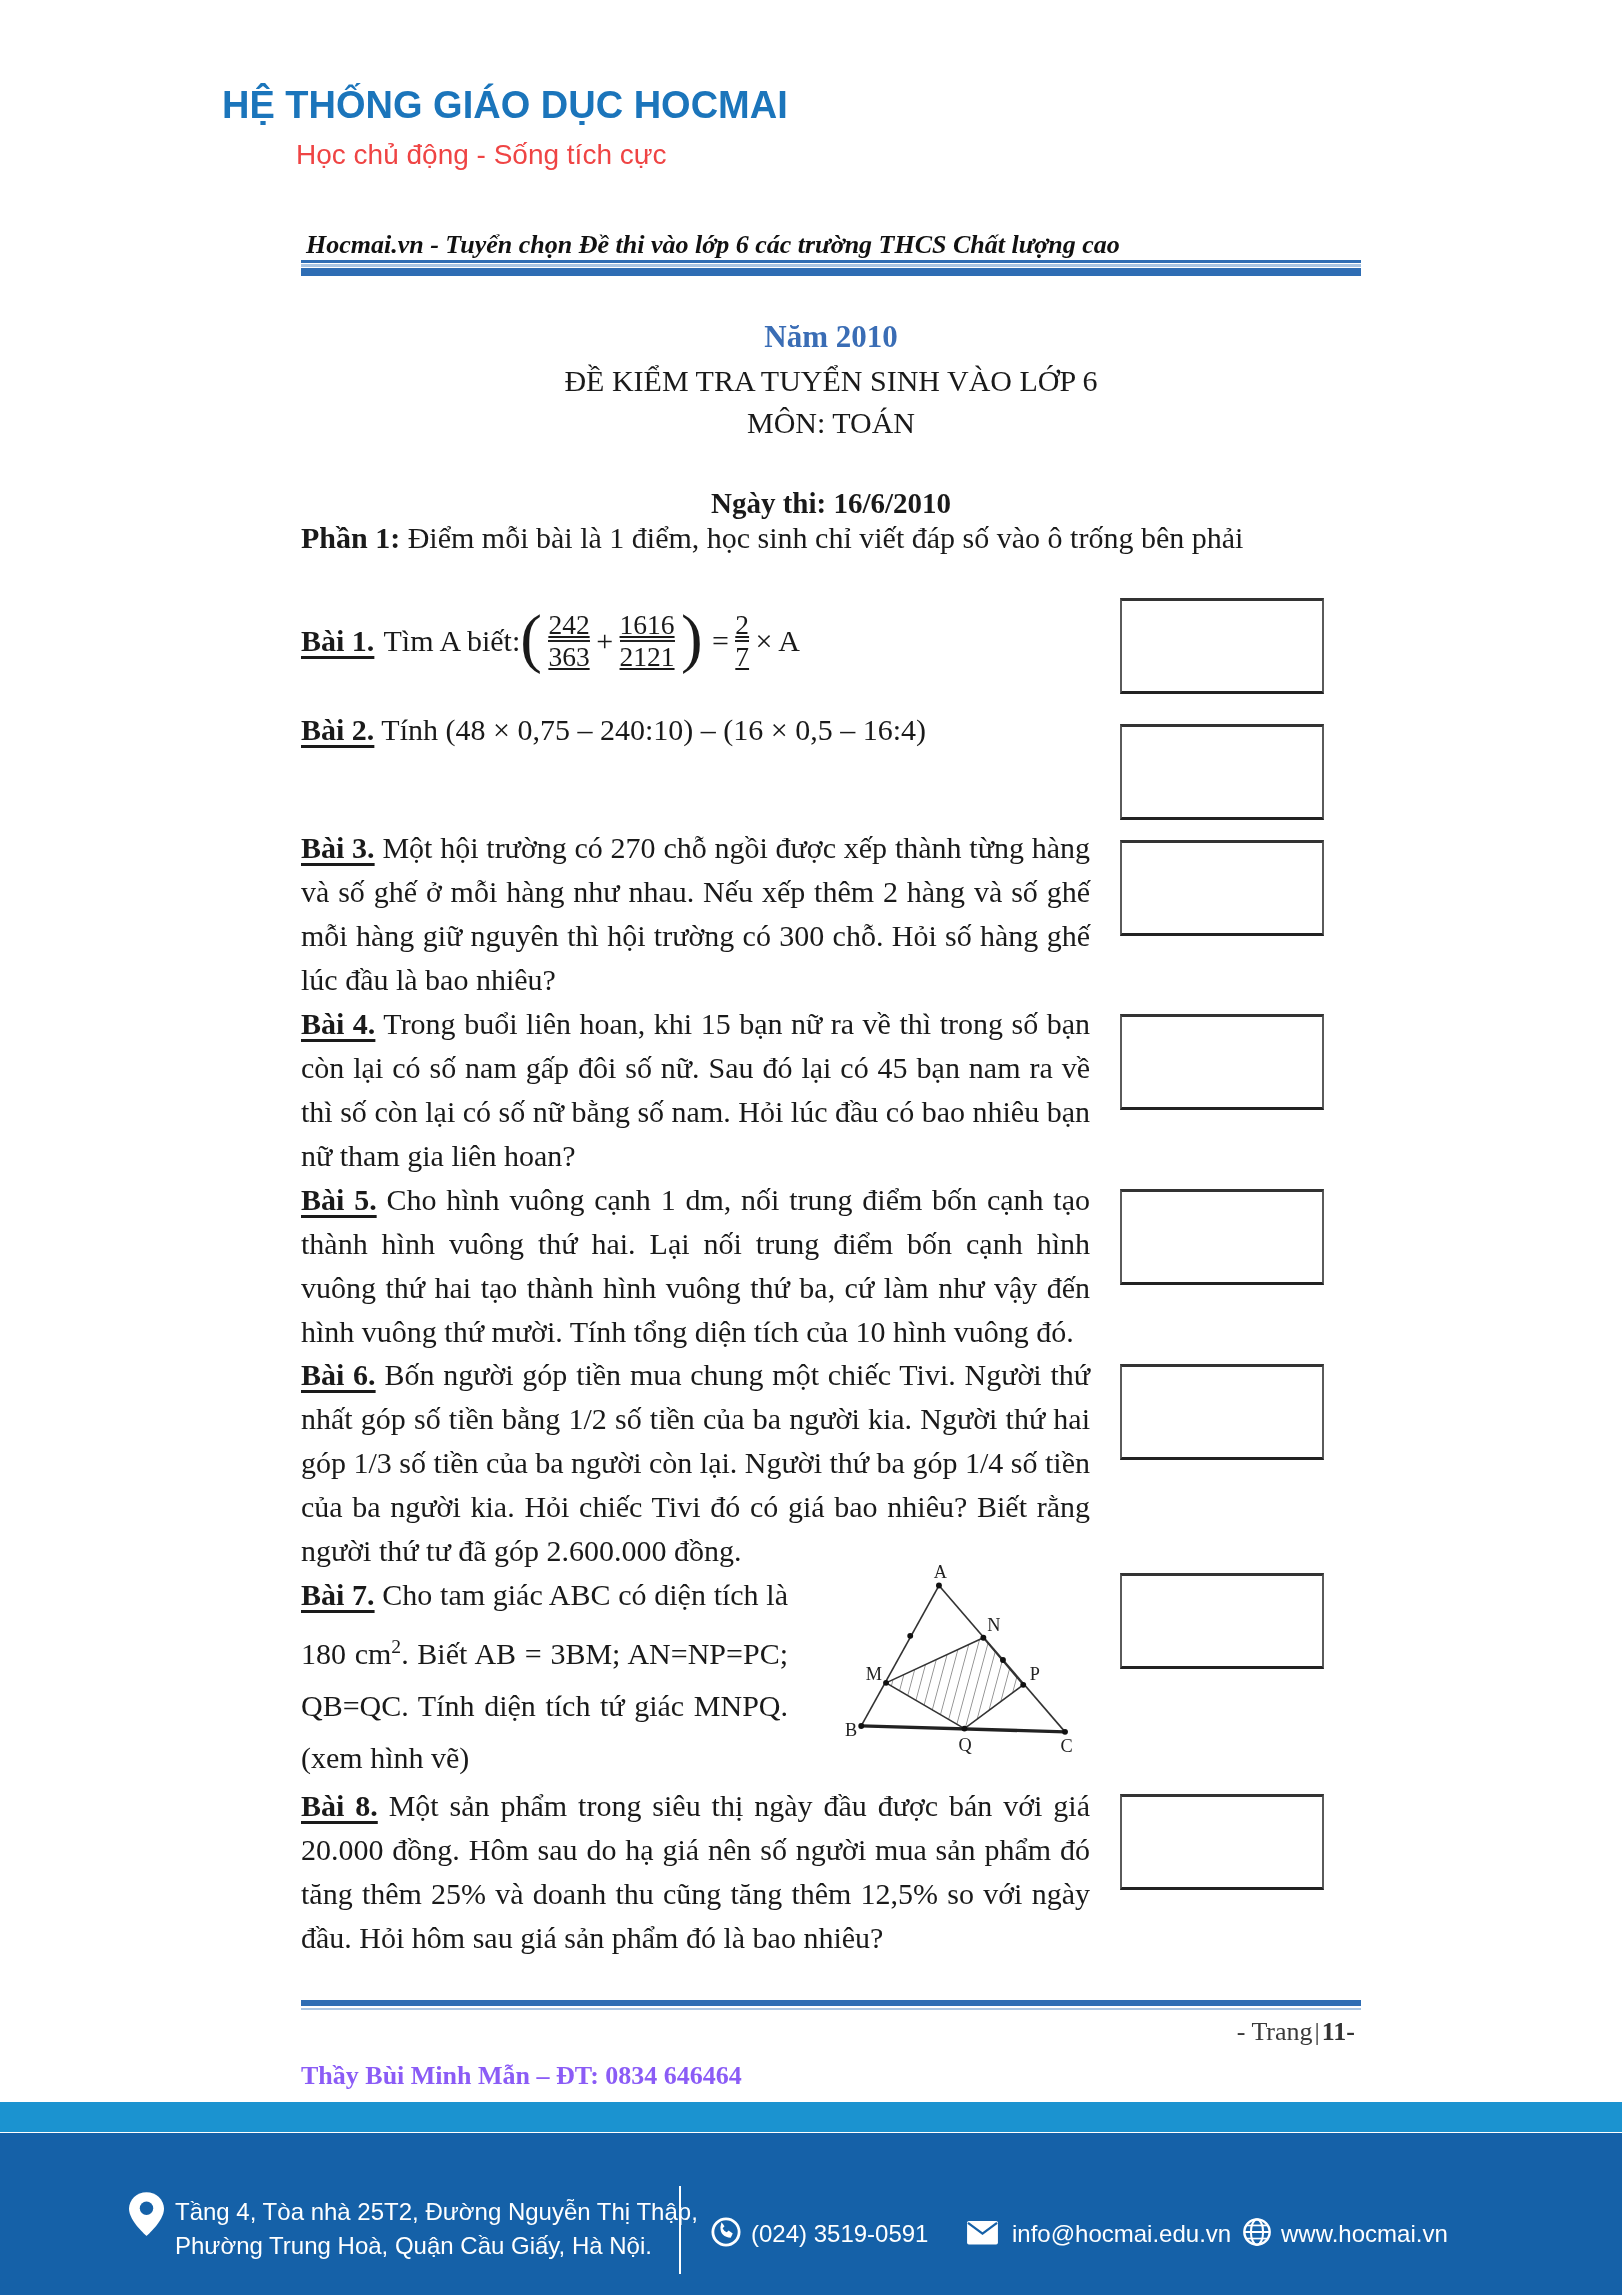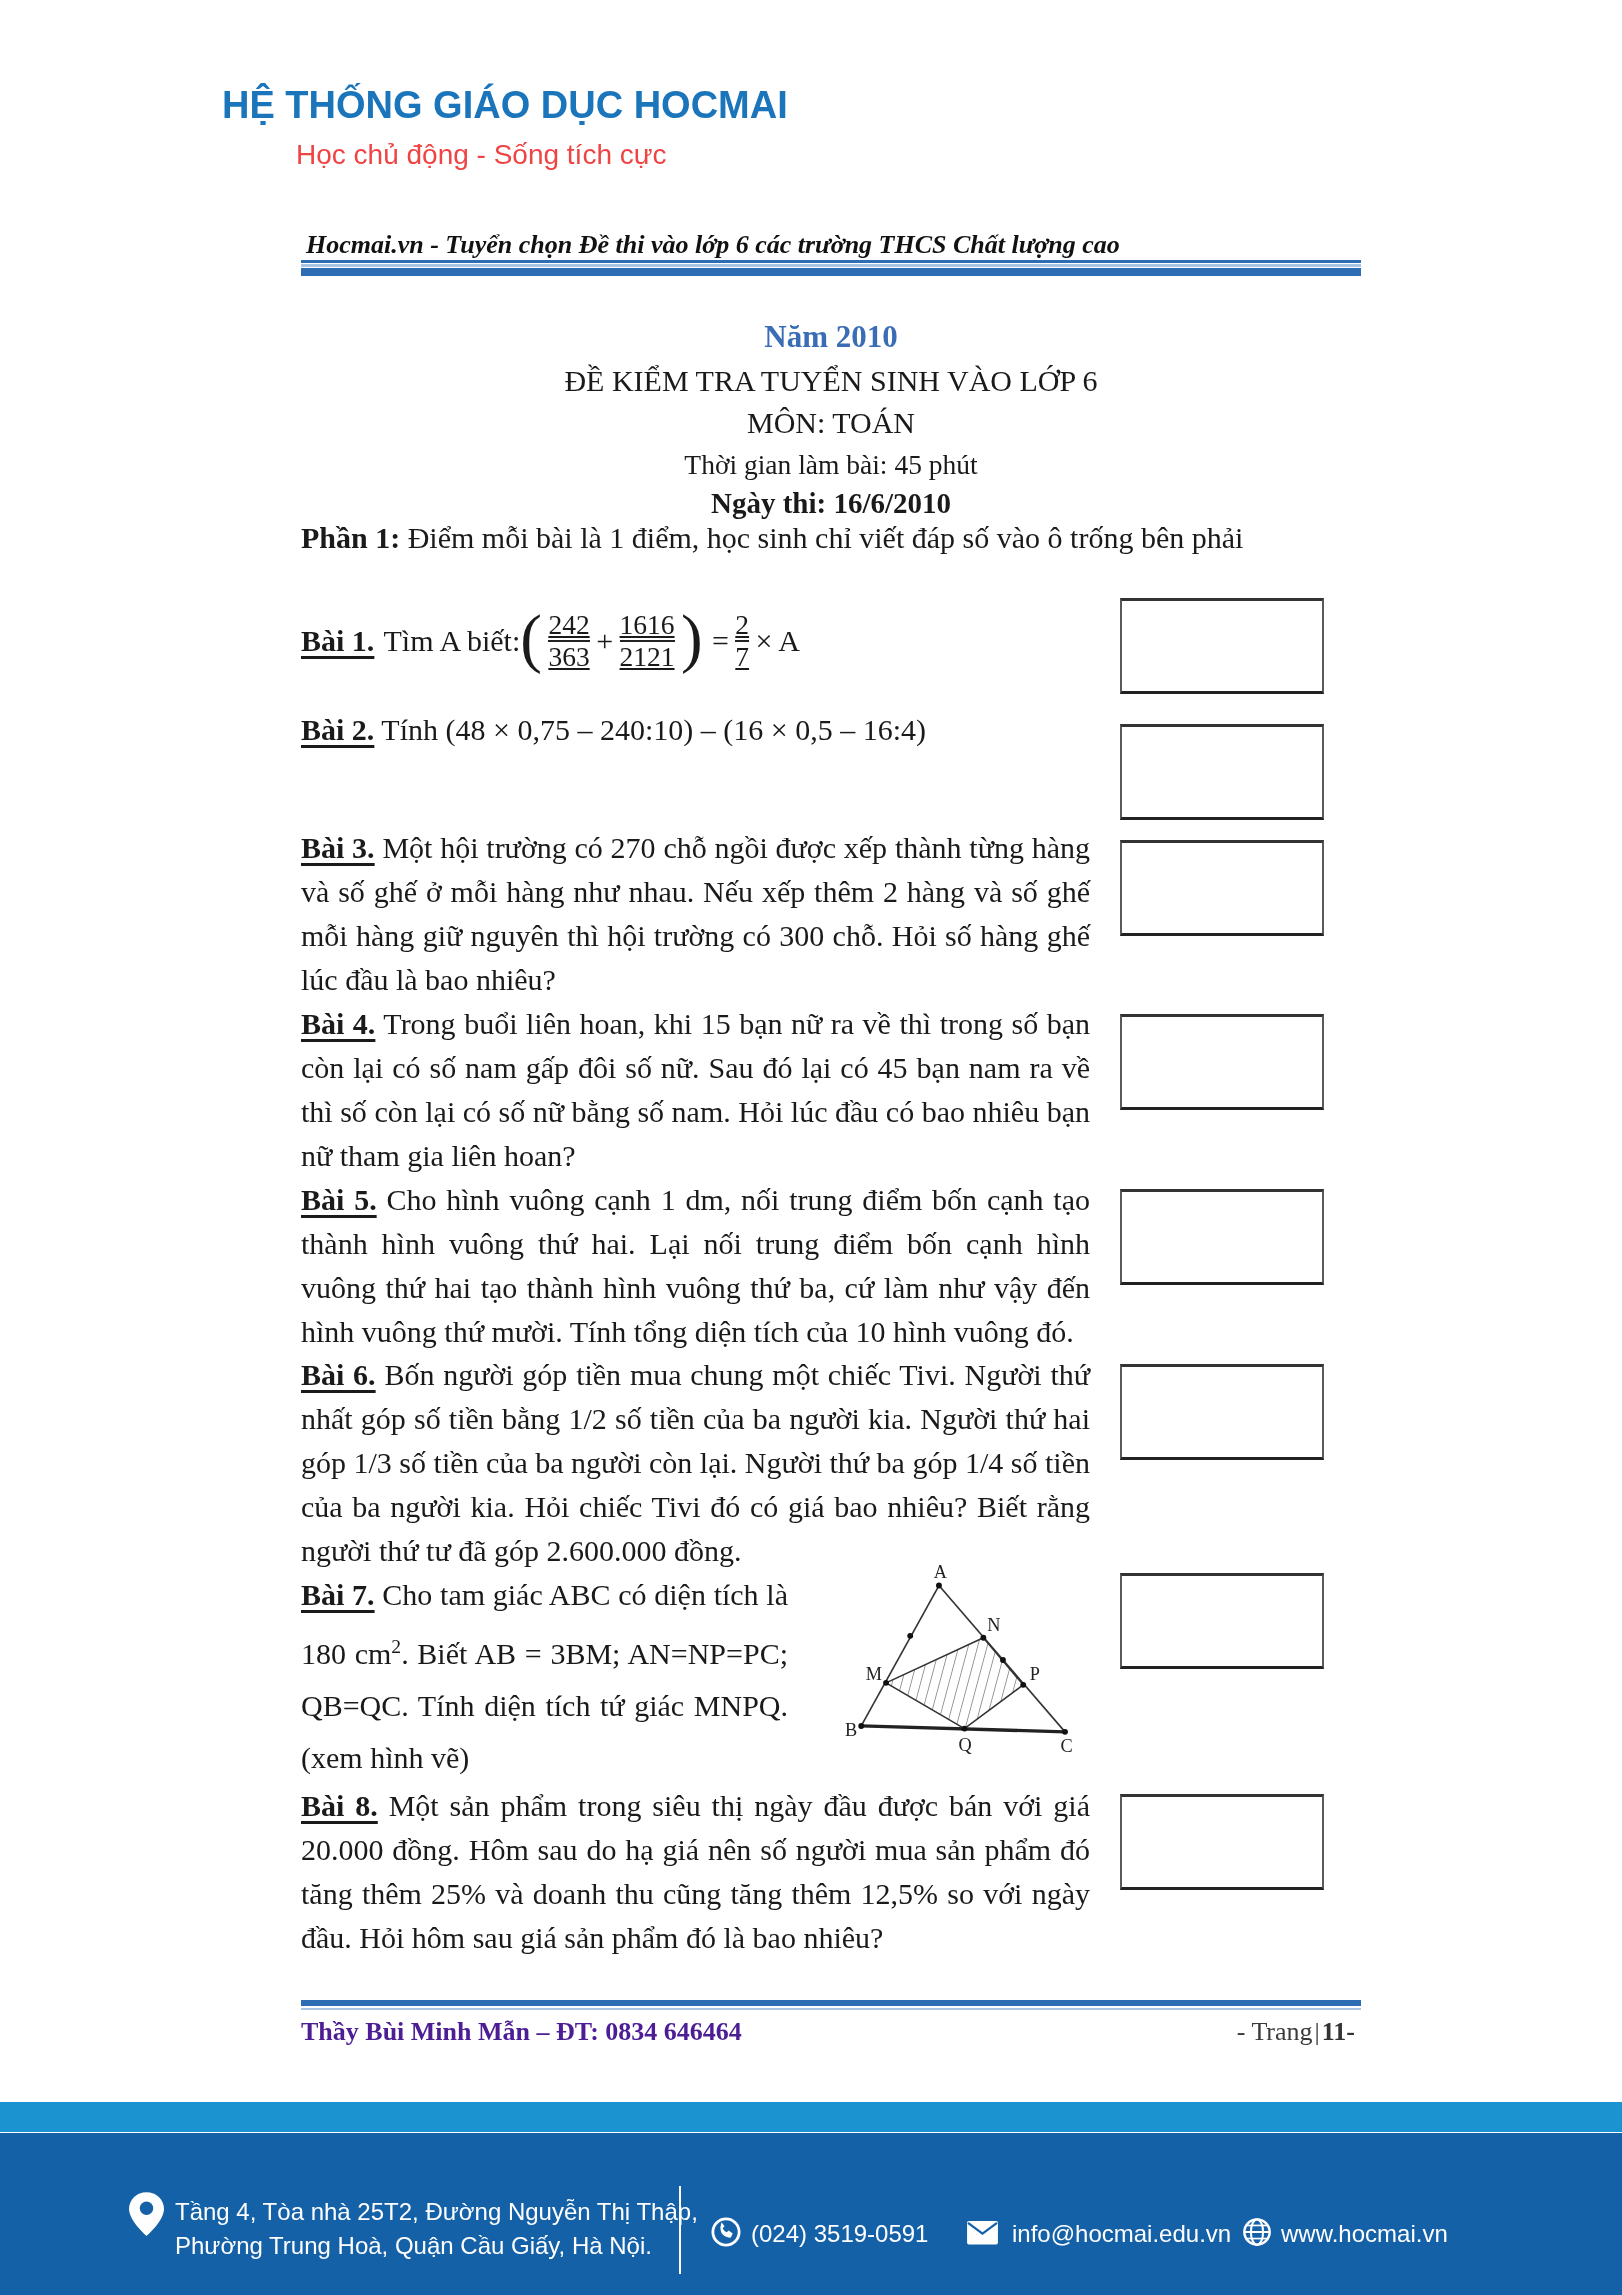--- a/index.html
+++ b/index.html
@@ -37,21 +37,21 @@
   .bigparen{font-size:65px;font-weight:400;line-height:0;transform:translateY(-2.6px);}
   .ansbox{left:1120px;width:200px;height:90px;background:#fff;
           border:2px solid #5a5a5a;border-top:3.3px solid #333;border-bottom:3.3px solid #222;}
 
   
   .fig-label{font-family:"Liberation Serif", serif;font-size:28px;fill:#222;}
 
   
   .rule-bot .s1{height:5.9px;background:#2e6db4;}
   .rule-bot .s2{height:2.6px;background:#a9c5e3;margin-top:2px;}
-  .teacher{font-size:26px;font-weight:bold;color:#4c1d95;}
+  .teacher{font-size:26px;font-weight:bold;color:#8b5cf6;margin-top:44px;}
   .pagenum{font-size:26px;color:#3a3a3a;display:flex;align-items:flex-end;gap:2px;}
   .pagenum .num{font-weight:bold;color:#333;}
 
   
   .bar-light{left:0;top:2102px;width:1623px;height:30px;background:#1b93d0;}
   .bar-dark{left:0;top:2133px;width:1623px;height:163px;background:#1561a8;}
   .contact-text{font-family:"Liberation Sans", sans-serif;color:#ffffff;font-size:24px;line-height:34px;}
   .vdivider{width:2px;background:#ffffff;}
 </style>
 </head>
@@ -65,21 +65,20 @@
   <div class="abs doc-line" style="left:306px;top:230px;">Hocmai.vn - Tuyển chọn Đề thi vào lớp 6 các trường THCS Chất lượng cao</div>
   <div class="abs rule-top" style="left:301px;top:260px;width:1060px;">
     <div class="s1"></div>
     <div class="s2"></div>
     <div class="s3"></div>
   </div>
 
   <div class="abs title-col exam-year" style="top:319px;">Năm 2010</div>
   <div class="abs title-col exam-title" style="top:364px;">ĐỀ KIỂM TRA TUYỂN SINH VÀO LỚP 6</div>
   <div class="abs title-col exam-subject" style="top:406px;">MÔN: TOÁN</div>
-  <div class="abs title-col exam-duration" style="top:449px;">Thời gian làm bài: 45 phút</div>
   <div class="abs title-col exam-date" style="top:487px;">Ngày thi: 16/6/2010</div>
 
   <p class="abs part1" style="top:521px;margin:0;"><span class="plabel" style="text-decoration:none;text-align:right;">Phần 1:</span> <span>Điểm mỗi bài là 1 điểm, học sinh chỉ viết đáp số vào ô trống bên phải</span></p>
 
   <div class="abs eqrow" style="top:592px;height:98px;">
     <span class="plabel">Bài 1.</span>
       <span class="gap"></span>
     <span>Tìm A biết:</span>
     <span class="bigparen">(</span>
     <span class="frac">

